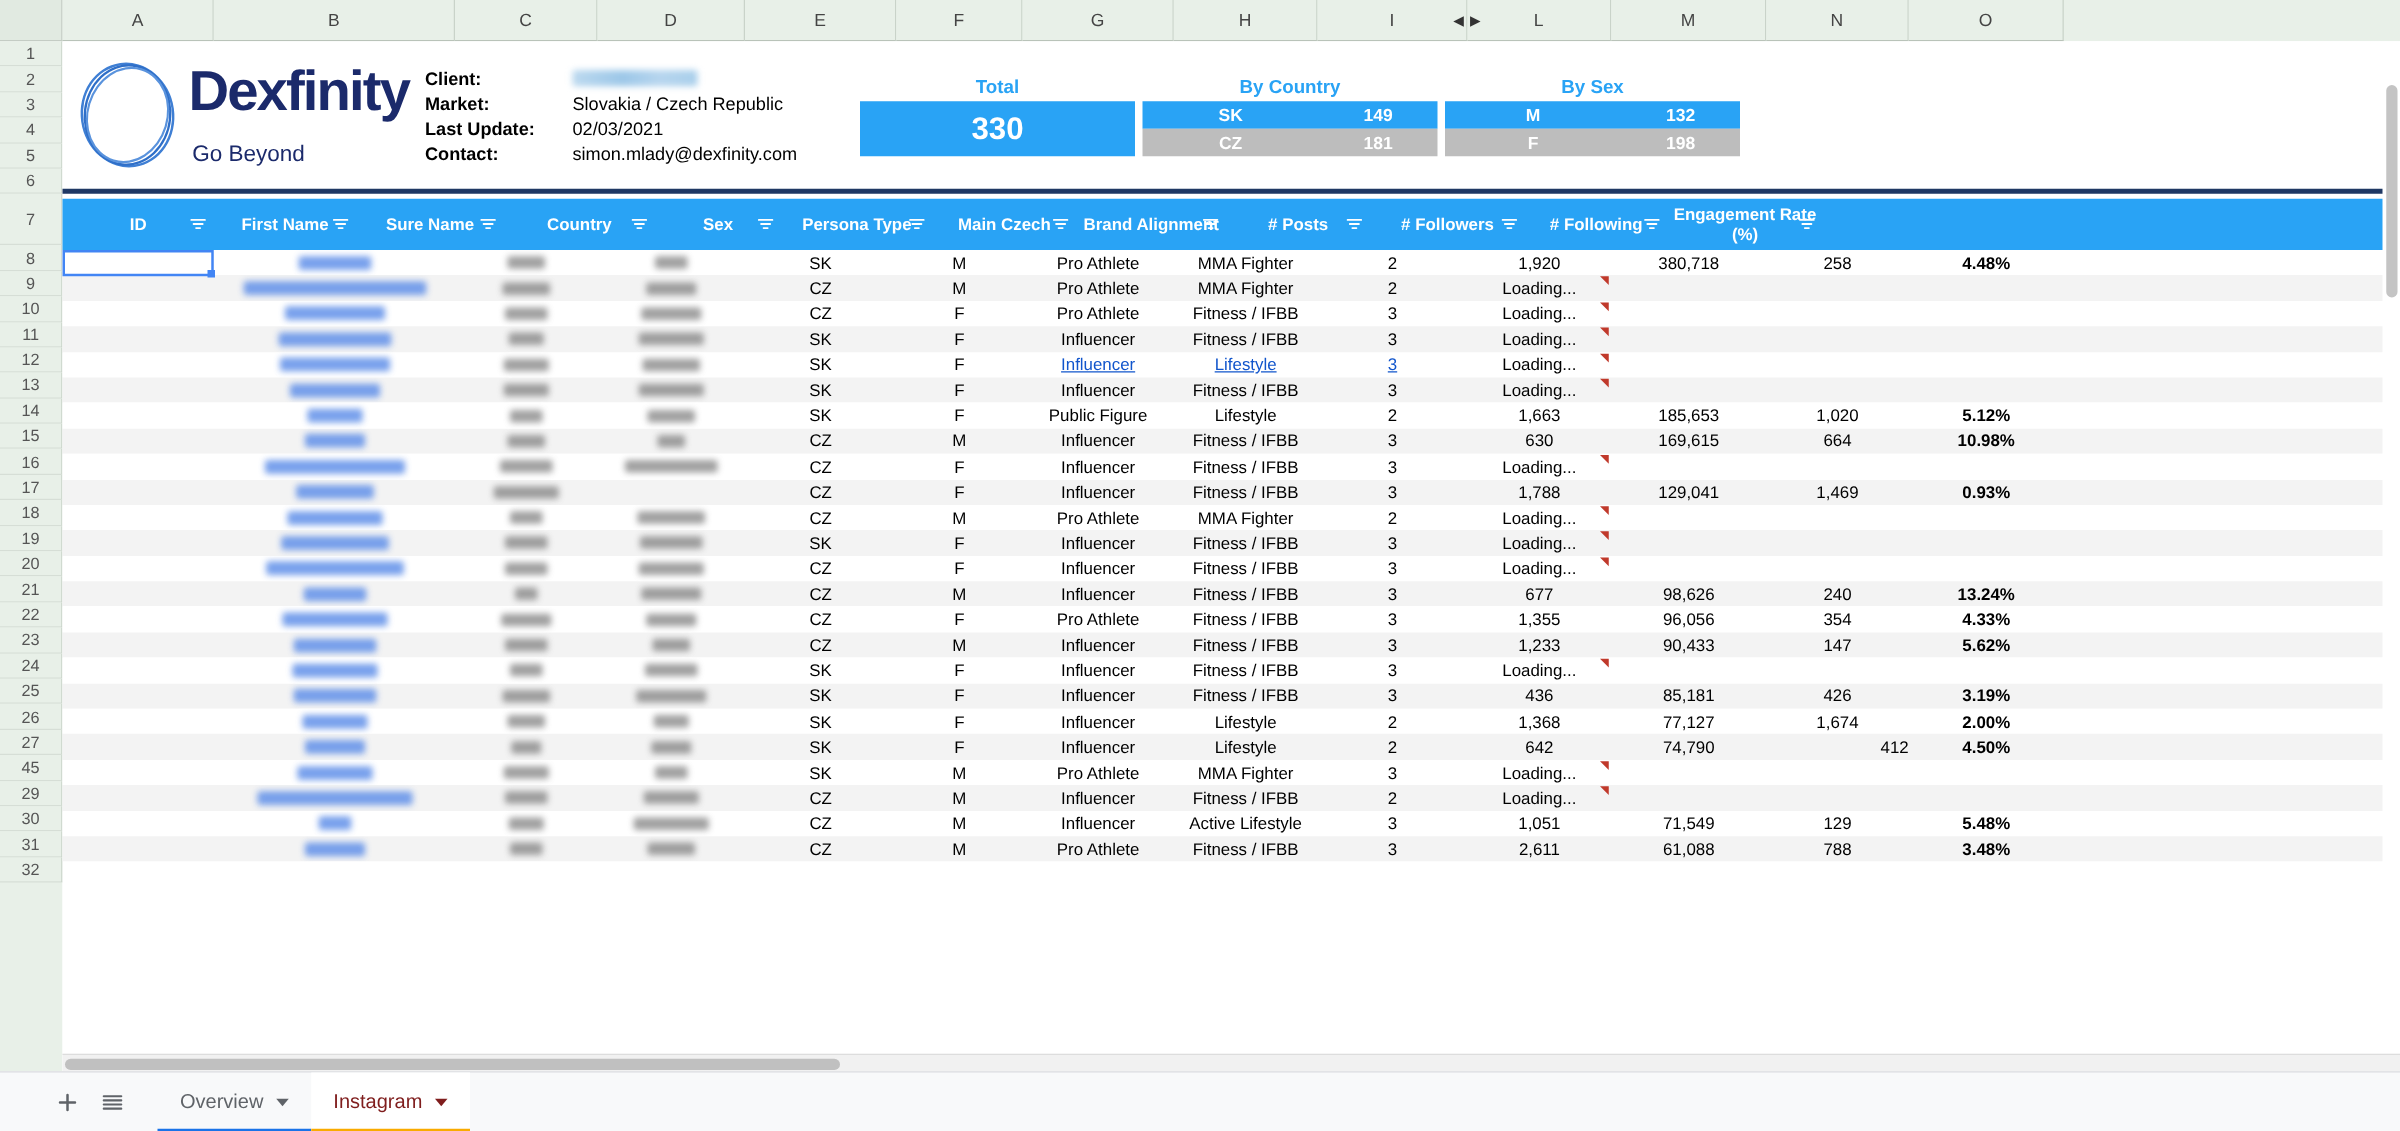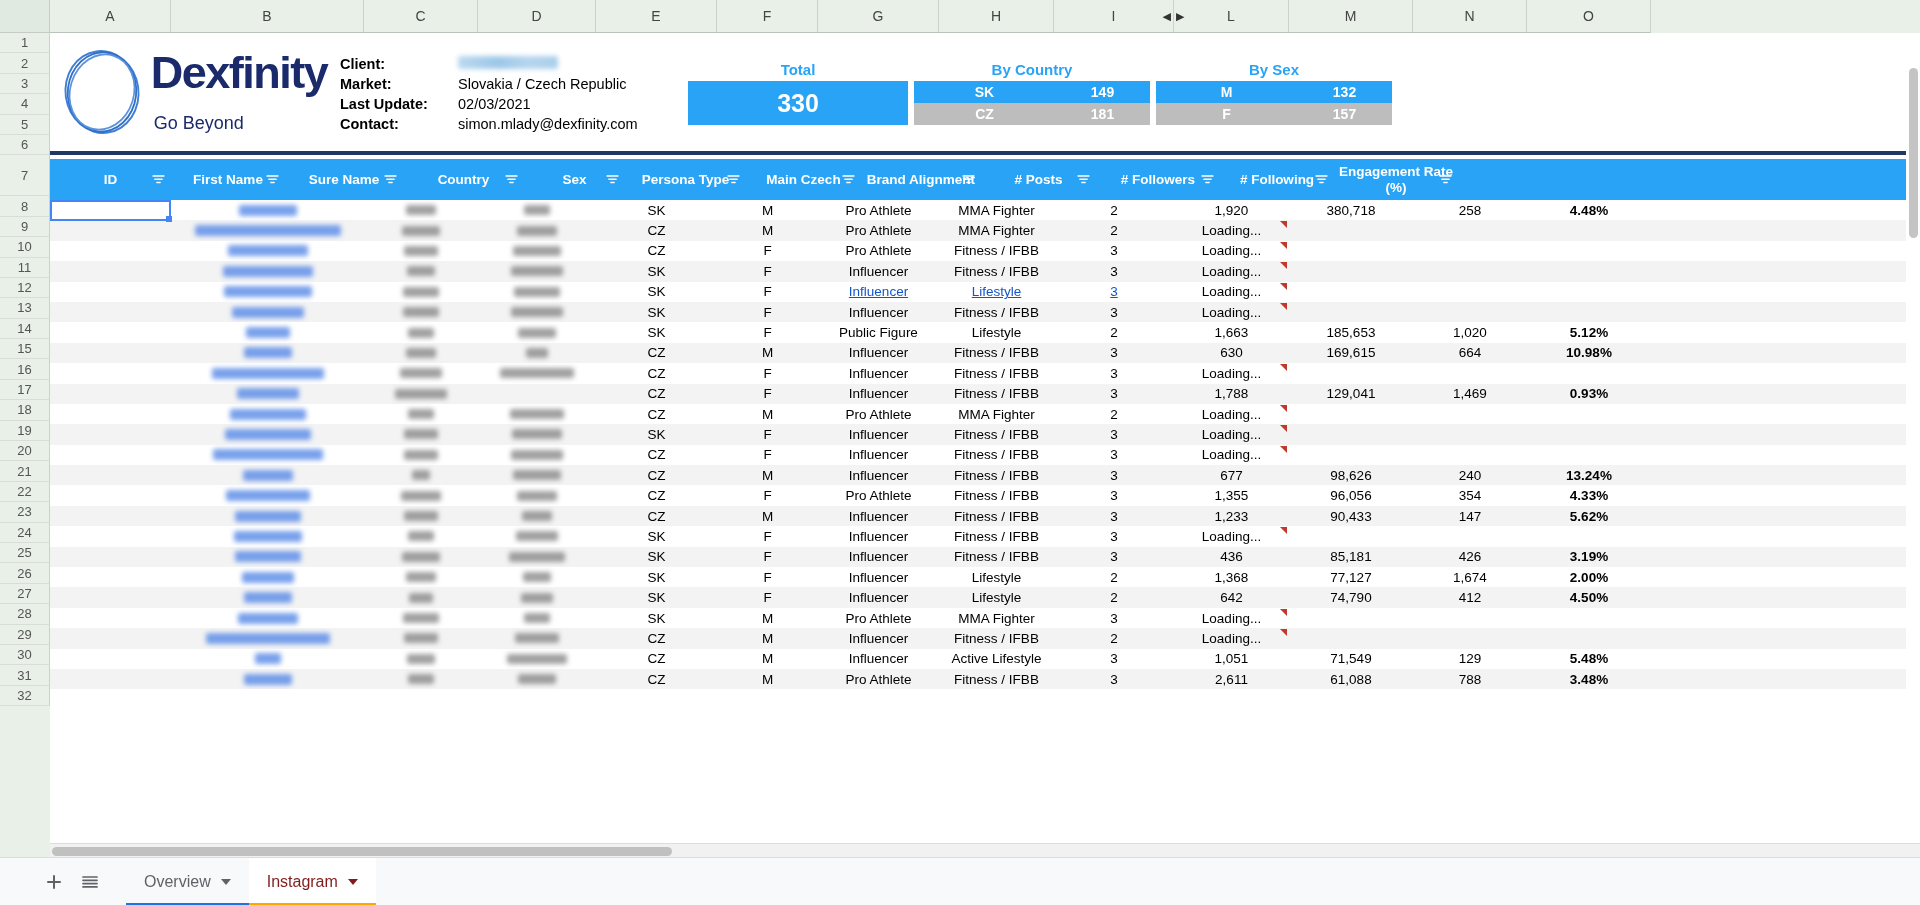--- a/index.html
+++ b/index.html
@@ -238,21 +238,21 @@
         <div class="rowhdr">18</div>
         <div class="rowhdr">19</div>
         <div class="rowhdr">20</div>
         <div class="rowhdr">21</div>
         <div class="rowhdr">22</div>
         <div class="rowhdr">23</div>
         <div class="rowhdr">24</div>
         <div class="rowhdr">25</div>
         <div class="rowhdr">26</div>
         <div class="rowhdr">27</div>
-        <div class="rowhdr">28</div>
+        <div class="rowhdr">45</div>
         <div class="rowhdr">29</div>
         <div class="rowhdr">30</div>
         <div class="rowhdr">31</div>
         <div class="rowhdr">32</div>
       </div>
 
     <div class="sheet">
 
       <div class="banner">
 
@@ -307,21 +307,21 @@
           </div>
           <div class="stat-group">
             <div class="stat-cap">By Sex</div>
             <div class="stat-pair" id="sex-rows">
                 <div class="stat-line blue">
                   <span class="stat-k">M</span>
                   <span class="stat-v">132</span>
                 </div>
                 <div class="stat-line gray">
                   <span class="stat-k">F</span>
-                  <span class="stat-v">157</span>
+                  <span class="stat-v">198</span>
                 </div>
               </div>
           </div>
         </div>
       </div>
 
       <div class="thead" id="thead">
           <div class="th" style="width: 121px; flex: 0 0 121px;">
             <span>ID</span>
             <svg class="filter-ic" viewBox="0 0 14 11">
@@ -1211,21 +1211,21 @@
             </div>
             <div class="td" style="width: 120px; flex: 0 0 120px;">
               <span>2</span>
             </div>
             <div class="td" style="width: 115px; flex: 0 0 115px;">
               <span>642</span>
             </div>
             <div class="td" style="width: 124px; flex: 0 0 124px;">
               <span>74,790</span>
             </div>
-            <div class="td" style="width: 114px; flex: 0 0 114px;">
+            <div class="td" style="width: 114px; flex: 0 0 114px; justify-content: flex-end;">
               <span>412</span>
             </div>
             <div class="td bold" style="width: 124px; flex: 0 0 124px;">
               <span>4.50%</span>
             </div>
           </div>
           <div class="trow odd">
             <div class="td" style="width: 121px; flex: 0 0 121px;">
               <span></span>
             </div>

